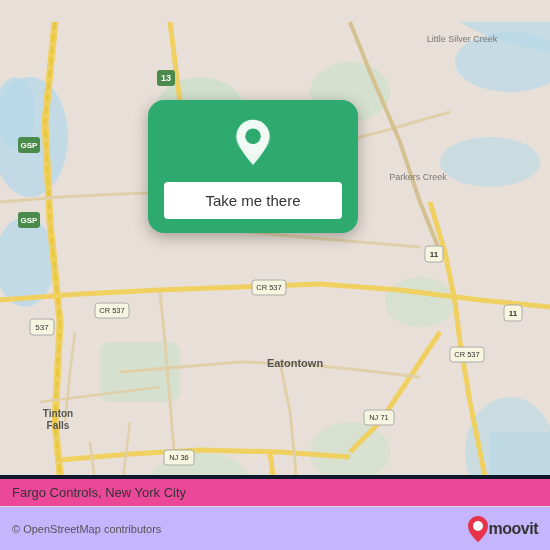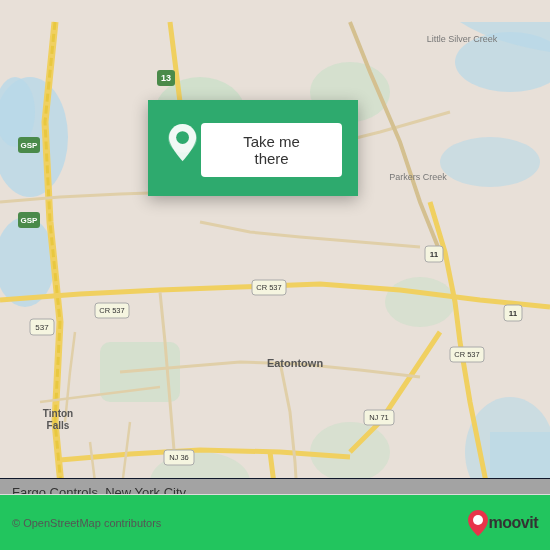--- a/index.html
+++ b/index.html
@@ -26,23 +26,23 @@
       width: 100%; height: 100%;
     }
 
     
     #location-card {
       position: absolute;
       top: 100px;
       left: 148px;
       width: 210px;
       background-color: #2eaa6e;
-      border-radius: 0;
+      border-radius: 16px;
       display: flex;
-      flex-direction: row;
+      flex-direction: column;
       align-items: center;
       padding: 18px 16px 14px;
       box-shadow: 0 4px 15px rgba(0,0,0,0.3);
     }
 
     #pin-icon {
       width: 52px;
       height: 52px;
       margin-bottom: 12px;
     }
@@ -59,27 +59,27 @@
       width: 100%;
       text-align: center;
     }
 
     
     #bottom-bar {
       position: absolute;
       bottom: 0;
       left: 0;
       width: 100%;
-      background: #22c55e;
+      background: #c4b5fd;
       padding: 4px 12px;
       display: flex;
       align-items: center;
       justify-content: space-between;
       border-top: 1px solid #ddd;
-      height: 56px;
+      height: 44px;
     }
 
     #attribution {
       font-size: 11px;
       color: #555;
     }
 
     #moovit-logo {
       display: flex;
       align-items: center;
@@ -95,25 +95,25 @@
     #moovit-pin {
       width: 22px;
       height: 28px;
     }
 
     #location-label {
       position: absolute;
       bottom: 44px;
       left: 0;
       width: 100%;
-      background: #a3a3a3;
+      background: #ec4899;
       padding: 6px 12px;
       font-size: 13px;
       color: #333;
-      border-top: 1px solid #0f172a;
+      border-top: 4px solid #0f172a;
     }
   </style>
 </head>
 <body>
 
 <div id="map-container">
 
   <svg id="map-svg" viewBox="0 0 550 506" xmlns="http://www.w3.org/2000/svg">
 
     <rect width="550" height="506" fill="#e8e0d8"></rect>

